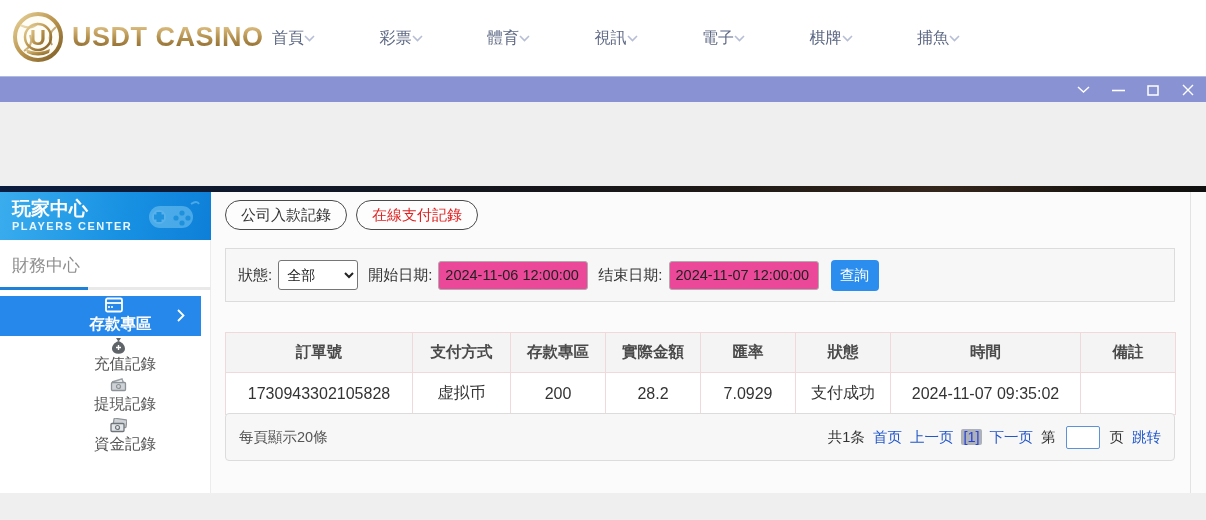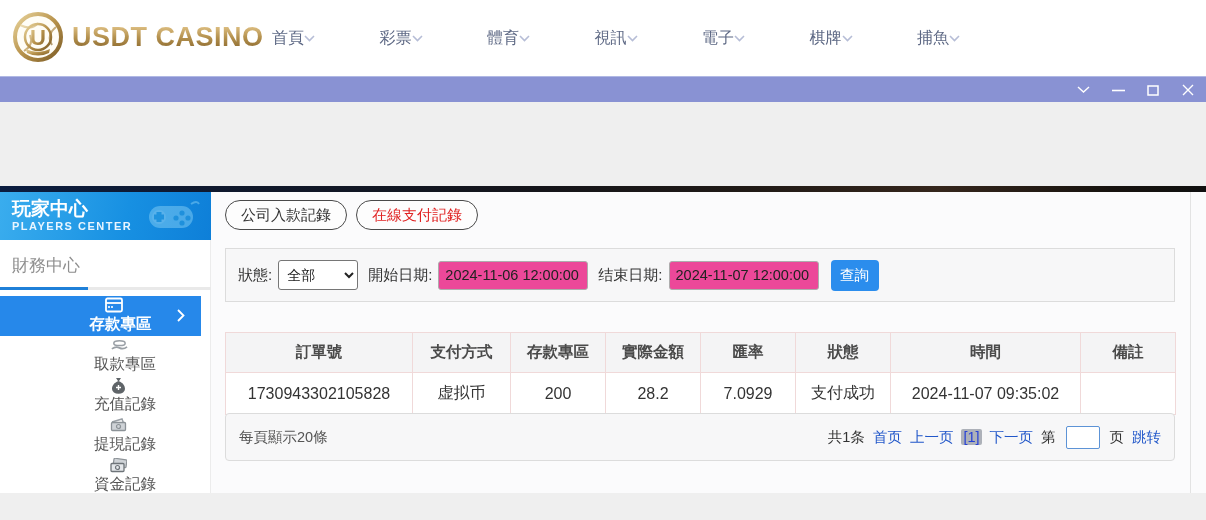--- a/index.html
+++ b/index.html
@@ -206,29 +206,20 @@
               <line x1="4" y1="9" x2="4" y2="11" stroke="#fff" stroke-width="1.6"></line>
               <line x1="7" y1="9" x2="7" y2="11" stroke="#fff" stroke-width="1.6"></line>
             </svg>
         </span>
         <span class="sb-label">存款專區</span>
         <span class="sb-chev">
           <svg width="8" height="13">
               <path d="M1 1 L6.5 6.5 L1 12" stroke="#fff" stroke-width="1.8" fill="none"></path>
             </svg>
         </span>
-      </div>
-      <div class="sb-item">
-        <span class="sb-ico">
-          <svg width="19" height="15" viewBox="0 0 19 15">
-              <ellipse cx="10" cy="5" rx="6" ry="2.6" fill="none" stroke="#9aa0a6" stroke-width="1.6"></ellipse>
-              <path d="M2 11 Q6 8 10 10 Q14 12 18 9" fill="none" stroke="#9aa0a6" stroke-width="1.8"></path>
-            </svg>
-        </span>
-        <span class="sb-label">取款專區</span>
       </div>
       <div class="sb-item">
         <span class="sb-ico">
           <svg width="15" height="17" viewBox="0 0 15 17">
               <path d="M5 1 h5 l-2 3 h-1 Z" fill="#5f6468"></path>
               <path d="M7.5 4 C2.5 6 1 9 1 12 a6.5 4.8 0 0 0 13 0 C14 9 12.5 6 7.5 4 Z" fill="#5f6468"></path>
               <path d="M7.5 8 v5 M5 10.5 h5" stroke="#fff" stroke-width="1.4"></path>
             </svg>
         </span>
         <span class="sb-label">充值記錄</span>

